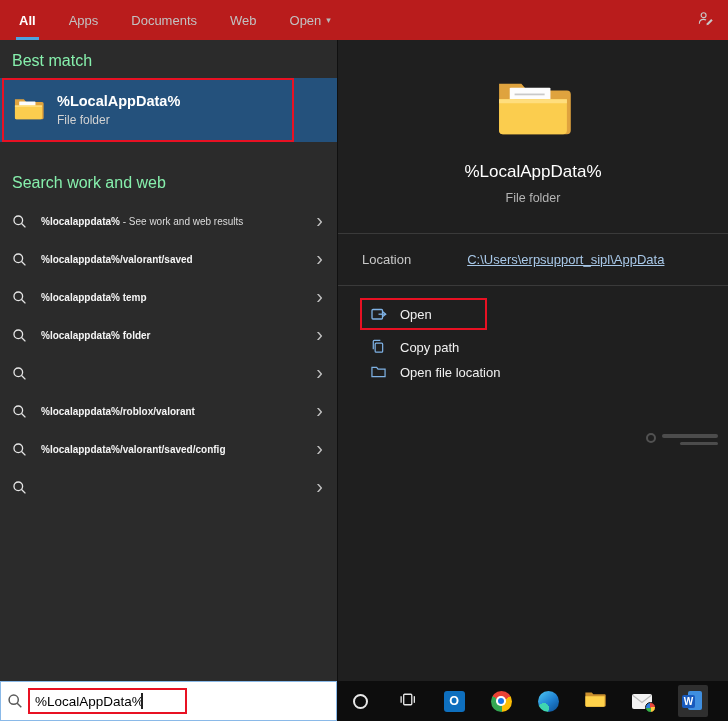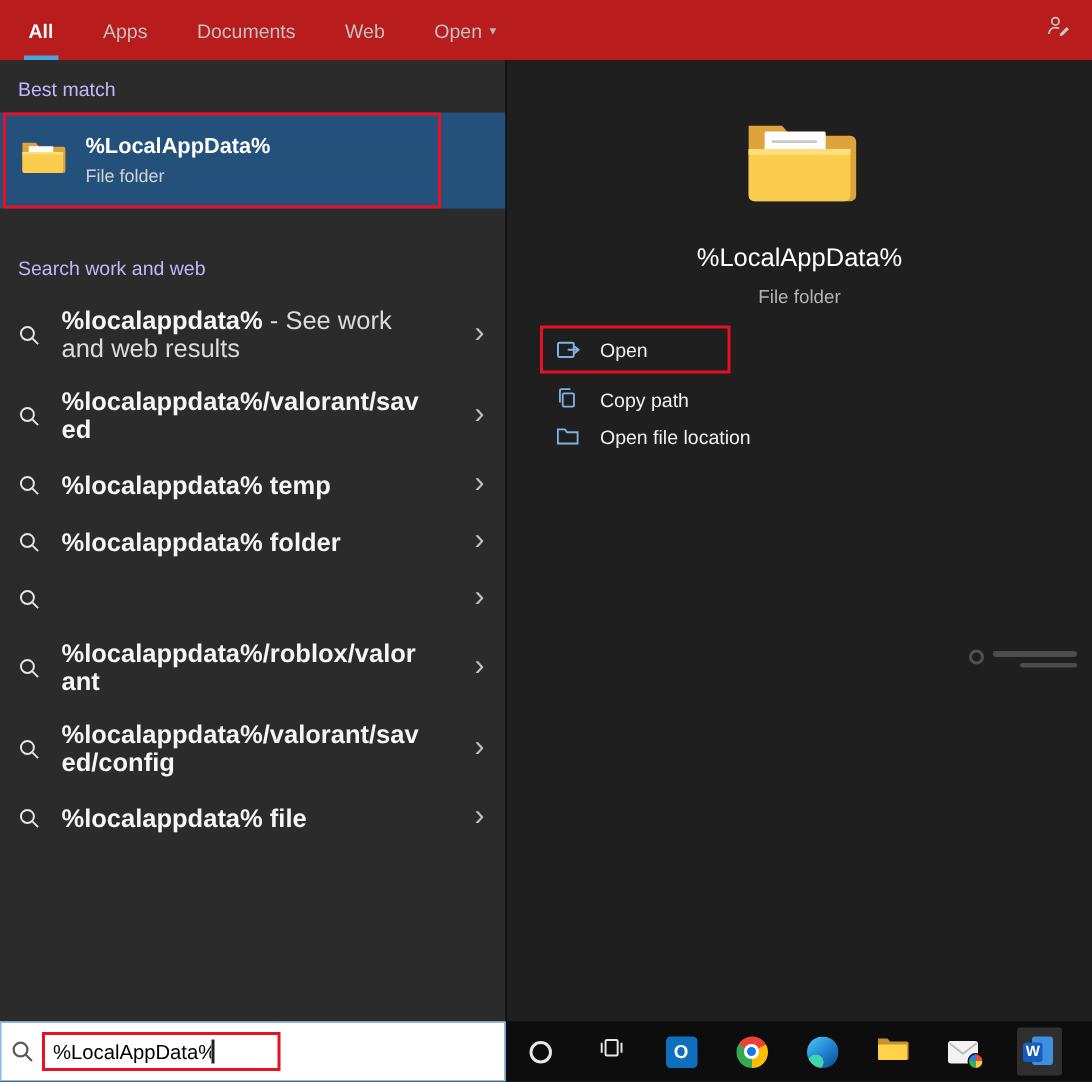--- a/index.html
+++ b/index.html
@@ -21,31 +21,31 @@
   
   .topbar{position:absolute;top:0;left:0;width:100%;height:40px;background:#b91c1c;display:flex;align-items:stretch;padding-left:16px;}
   .tab{display:flex;align-items:center;padding:0 3px;margin-right:27px;font-size:13px;color:#c2c2c2;position:relative;cursor:default;}
   .tab.active{color:#fff;font-weight:bold;}
   .tab.active::after{content:"";position:absolute;left:0;right:0;bottom:0;height:3px;background:var(--accent-blue);}
   .tab .caret{font-size:9px;margin-left:5px;color:#b8b8b8;font-weight:normal;}
   .feedback{margin-left:auto;margin-right:14px;display:flex;align-items:center;}
 
   
   .left-panel{position:absolute;top:40px;left:0;width:337px;height:641px;background:#2b2b2b;}
-  .section-label{padding:12px 12px 8px;font-size:13px;color:#c4b5fd;}
+  .section-label{padding:12px 12px 8px;font-size:16px;color:#86efac;}
   .section-label.second{padding:32px 12px 10px;}
   .best-match-row{position:relative;height:64px;background:var(--selection-blue);display:flex;align-items:center;padding:0 13px;cursor:pointer;}
   .bm-redbox{position:absolute;left:2px;top:0;width:292px;height:64px;border:2px solid var(--annotation-red);pointer-events:none;}
   .bm-text{margin-left:13px;}
   .bm-title{font-size:14.5px;font-weight:bold;color:#fff;}
   .bm-sub{font-size:12px;color:#d2d2d2;margin-top:4px;}
 
   .sugg-row{display:flex;align-items:center;padding:8px 12px;min-height:36px;cursor:pointer;}
   .sugg-icon{width:16px;display:flex;flex-shrink:0;}
-  .sugg-text{margin-left:13px;max-width:240px;font-size:17px;line-height:19px;overflow-wrap:anywhere;}
+  .sugg-text{margin-left:13px;max-width:240px;font-size:10px;line-height:19px;overflow-wrap:anywhere;}
   .sugg-bold{font-weight:bold;color:#f5f5f5;}
   .sugg-rest{font-weight:normal;color:#dcdcdc;}
   .chev{margin-left:auto;color:#c0c0c0;font-size:20px;line-height:1;padding:0 2px 2px 8px;}
 
   
   .right-panel{position:absolute;top:40px;left:337px;width:391px;height:641px;background:#1f1f1f;border-left:1px solid #101010;}
   .rp-header{padding-top:36px;text-align:center;}
   .rp-icon{display:flex;justify-content:center;}
   .rp-title{margin-top:24px;font-size:17px;color:#fff;}
   .rp-sub{margin-top:9px;font-size:12.5px;color:#b4b4b4;}
@@ -219,21 +219,20 @@
     <span class="chev">›</span>
   </div>
 
   <div class="sugg-row">
     <span class="sugg-icon">
       <svg viewBox="0 0 16 16" width="15" height="15">
             <circle cx="6.7" cy="6.7" r="4.6" fill="none" stroke="#e6e6e6" stroke-width="1.4"></circle>
             <line x1="10.2" y1="10.2" x2="14.3" y2="14.3" stroke="#e6e6e6" stroke-width="1.4"></line>
           </svg>
     </span>
-    <span class="sugg-text"><span class="sugg-bold">%localappdata% file</span><span class="sugg-rest"></span></span>
     <span class="chev">›</span>
   </div>
 </div>
 </div>
 
 <div class="right-panel">
   <div class="rp-header">
     <div class="rp-icon">
       <svg viewBox="0 0 80 64" width="78" height="62">
         <path d="M5 8 h23 l6 7 h41 a4 4 0 0 1 4 4 v37 a4 4 0 0 1 -4 4 H9 a4 4 0 0 1 -4 -4 z" fill="#dfa33e"></path>
@@ -244,20 +243,24 @@
             <line x1="21" y1="31" x2="44" y2="31"></line>
         </g>
         <path d="M5 24 h70 v32 a4 4 0 0 1 -4 4 H9 a4 4 0 0 1 -4 -4 z" fill="#fbcd4e"></path>
         <path d="M5 24 h70 v4 H5 z" fill="#ffde7d"></path>
       </svg>
     </div>
     <div class="rp-title">%LocalAppData%</div>
     <div class="rp-sub">File folder</div>
   </div>
 
+  <div class="rp-location">
+    <span class="loc-label">Location</span>
+    <span class="loc-link">C:\Users\erpsupport_sipl\AppData</span>
+  </div>
 
   <div class="rp-actions">
     <div class="open-wrap">
       <div class="action-row">
         <span class="a-icon">
           <svg viewBox="0 0 18 16" width="18" height="16" fill="none" class="blue-stroke" stroke-width="1.3">
             <rect x="2" y="3.5" width="10.5" height="9.5" rx="1"></rect>
             <path d="M8.5 8.2 h7"></path>
             <path d="M12.8 5.8 l2.9 2.4 -2.9 2.4"></path>
           </svg>

